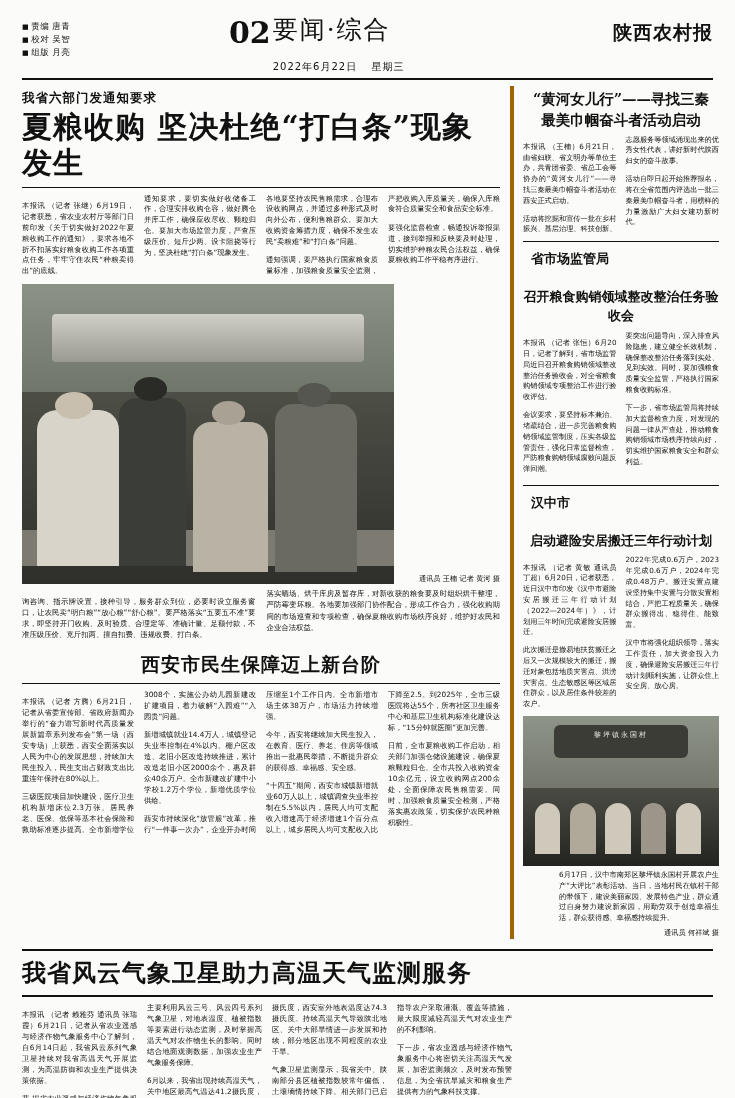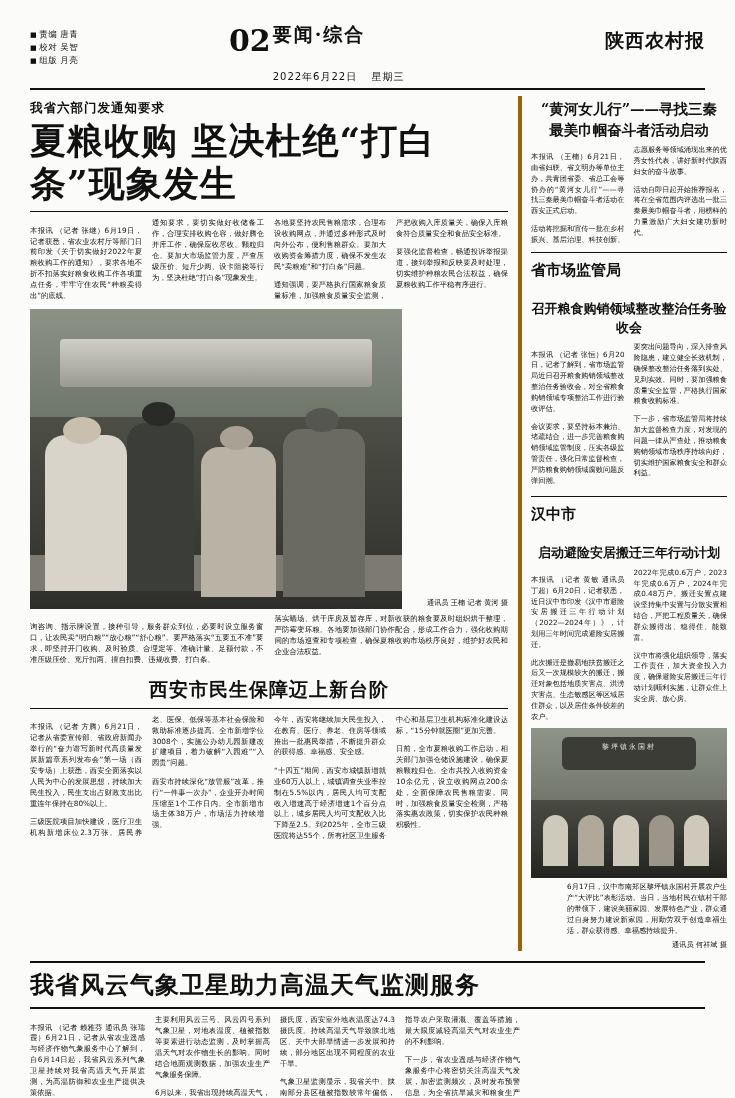--- a/index.html
+++ b/index.html
@@ -4,45 +4,45 @@
 <style>
   html,body{margin:0;padding:0;}
   body{
     width:735px; height:1098px;
     background:#fbfbf9;
     font-family:"DejaVu Sans","Liberation Sans",sans-serif;
     color:#111;
     position:relative;
     overflow:hidden;
   }
-  .page{width:735px;height:1098px;position:relative;padding:16px;box-sizing:border-box;}
+  .page{width:735px;height:1098px;position:relative;padding:8px;box-sizing:border-box;}
 
   
   .masthead{
     display:flex;align-items:flex-start;justify-content:space-between;
     padding:8px 14px 2px 14px;
   }
   .credits{font-size:8.5px;line-height:1.55;letter-spacing:.5px;color:#111;padding-top:4px;}
   .credits div::before{content:"■";font-size:7px;margin-right:2px;}
   .center-head{display:flex;align-items:flex-start;gap:2px;margin-left:-40px;}
   .pagenum{font-size:30px;font-weight:bold;line-height:1;padding-top:2px;font-family:"DejaVu Serif","Liberation Serif",serif;}
-  .headtitle{font-size:19px;font-weight:bold;letter-spacing:2px;line-height:1.1;font-family:"DejaVu Serif","Liberation Serif",serif;}
-  .headdate{font-size:10px;margin-top:25px;letter-spacing:1px;}
+  .headtitle{font-size:25px;font-weight:normal;letter-spacing:2px;line-height:1.1;font-family:"DejaVu Serif","Liberation Serif",serif;}
+  .headdate{font-size:10px;margin-top:16px;letter-spacing:1px;}
   .headdate span{margin-right:10px;}
   .paper-name{font-size:19px;font-weight:bold;letter-spacing:1px;font-family:"DejaVu Serif","Liberation Serif",serif;padding-top:4px;}
   .rule{height:2px;background:#111;margin:2px 14px 0 14px;}
 
   
   .cols{display:flex;padding:6px 14px 0 14px;gap:10px;}
   .left{width:480px;}
   .right{width:202px;border-left:4px solid #a16207;padding-left:9px;}
 
   .kicker{font-size:12.5px;font-weight:bold;margin:4px 0 2px 0;letter-spacing:1px;}
   .mainhead{
-    font-size:36px;font-weight:bold;letter-spacing:1px;line-height:1.2;
+    font-size:30px;font-weight:bold;letter-spacing:1px;line-height:1.2;
     font-family:"DejaVu Serif","Liberation Serif",serif;margin:2px 0 6px 0;
   }
   .hr-dark{height:1px;background:#111;margin:4px 0 6px 0;}
   .body2{column-count:2;column-gap:11px;font-size:7.4px;line-height:1.5;text-align:justify;}
   .body4{column-count:4;column-gap:10px;font-size:7.3px;line-height:1.5;text-align:justify;}
 
   
   .photoblock{margin:7px 0 4px 0;display:flex;gap:6px;}
   .photo{
     width:372px;height:300px;position:relative;overflow:hidden;
@@ -83,21 +83,21 @@
 
   
   .r-head{
     font-size:14.5px;font-weight:bold;text-align:center;line-height:1.45;
     font-family:"DejaVu Serif","Liberation Serif",serif;margin:2px 0 5px 0;
   }
   .r-head2{
     font-size:13px;font-weight:bold;text-align:center;line-height:1.45;
     font-family:"DejaVu Serif","Liberation Serif",serif;margin:20px 0 5px 0;
   }
-  .r-label{font-size:15px;font-weight:bold;margin:8px 0 3px 0;font-family:Liberation Mono, monospace;}
+  .r-label{font-size:13px;font-weight:bold;margin:8px 0 3px 8px;font-family:Liberation Mono, monospace;}
   .r-body{column-count:2;column-gap:9px;font-size:7.2px;line-height:1.5;text-align:justify;}
   .sep{height:1px;background:#111;margin:6px 0;}
 
   
   .bphoto{
     width:196px;height:150px;position:relative;overflow:hidden;background:#6f7268;margin-top:6px;
   }
   .bphoto .bsky{position:absolute;inset:0;background:linear-gradient(180deg,#8f9488,#55584e);}
   .bphoto .arch{position:absolute;left:16%;top:6%;width:68%;height:22%;background:#3a3c35;border-radius:6px;}
   .bphoto .archtxt{position:absolute;left:18%;top:9%;width:64%;text-align:center;font-size:7px;color:#e8e6de;letter-spacing:2px;}
@@ -177,20 +177,21 @@
         <p>询咨询、指示牌设置，接种引导，服务群众到位，必要时设立服务窗口，让农民卖“明白粮”“放心粮”“舒心粮”。要严格落实“五要五不准”要求，即坚持开门收购、及时验质、合理定等、准确计量、足额付款，不准压级压价、克斤扣两、擅自扣费、违规收费、打白条。</p>
         <p>落实晒场、烘干库房及暂存库，对新收获的粮食要及时组织烘干整理，严防霉变坏粮。各地要加强部门协作配合，形成工作合力，强化收购期间的市场巡查和专项检查，确保夏粮收购市场秩序良好，维护好农民和企业合法权益。</p>
       </div>
 
       <div class="sec-title">西安市民生保障迈上新台阶</div>
       <div class="hr-dark"></div>
 
       <div class="body4">
         <p>本报讯 （记者 方腾）6月21日，记者从省委宣传部、省政府新闻办举行的“奋力谱写新时代高质量发展新篇章系列发布会”第一场（西安专场）上获悉，西安全面落实以人民为中心的发展思想，持续加大民生投入，民生支出占财政支出比重连年保持在80%以上。</p>
         <p>三级医院项目加快建设，医疗卫生机构新增床位2.3万张。居民养老、医保、低保等基本社会保险和救助标准逐步提高。全市新增学位3008个，实施公办幼儿园新建改扩建项目，着力破解“入园难”“入园贵”问题。</p>
+        <p>新增城镇就业14.4万人，城镇登记失业率控制在4%以内。棚户区改造、老旧小区改造持续推进，累计改造老旧小区2000余个，惠及群众40余万户。全市新建改扩建中小学校1.2万个学位，新增优质学位供给。</p>
         <p>西安市持续深化“放管服”改革，推行“一件事一次办”，企业开办时间压缩至1个工作日内。全市新增市场主体38万户，市场活力持续增强。</p>
         <p>今年，西安将继续加大民生投入，在教育、医疗、养老、住房等领域推出一批惠民举措，不断提升群众的获得感、幸福感、安全感。</p>
         <p>“十四五”期间，西安市城镇新增就业60万人以上，城镇调查失业率控制在5.5%以内，居民人均可支配收入增速高于经济增速1个百分点以上，城乡居民人均可支配收入比下降至2.5。到2025年，全市三级医院将达55个，所有社区卫生服务中心和基层卫生机构标准化建设达标，“15分钟就医圈”更加完善。</p>
         <p>日前，全市夏粮收购工作启动，相关部门加强仓储设施建设，确保夏粮颗粒归仓。全市共投入收购资金10余亿元，设立收购网点200余处，全面保障农民售粮需要。同时，加强粮食质量安全检测，严格落实惠农政策，切实保护农民种粮积极性。</p>
       </div>
     </div>
 
     <div class="right">
 
       <div class="r-head">

